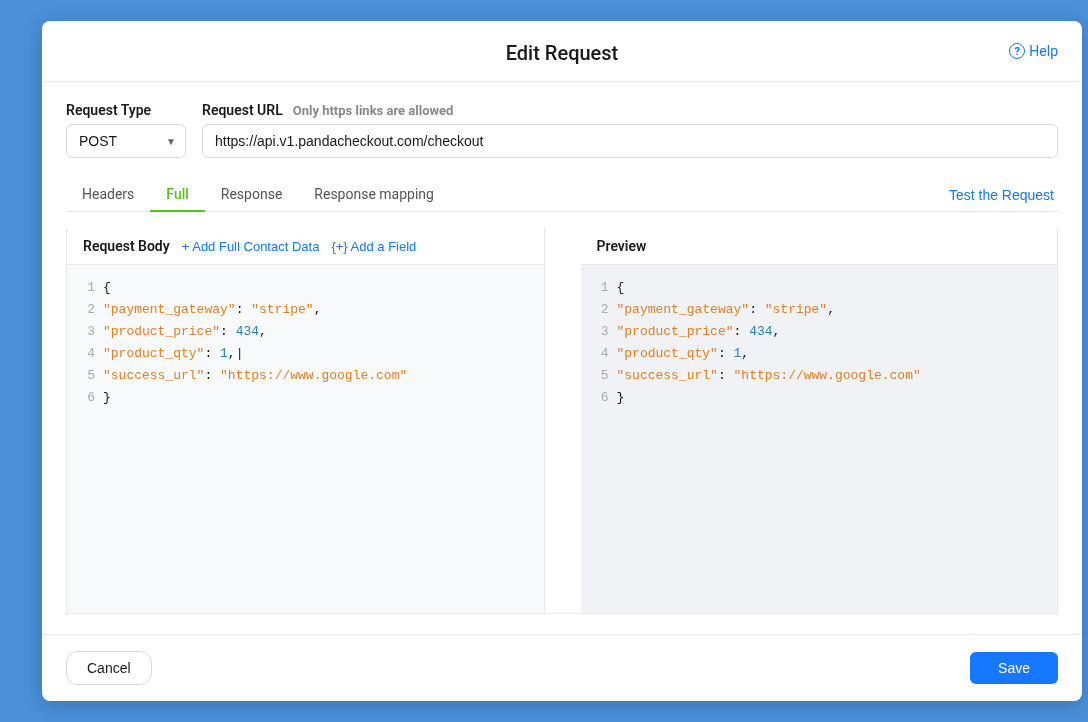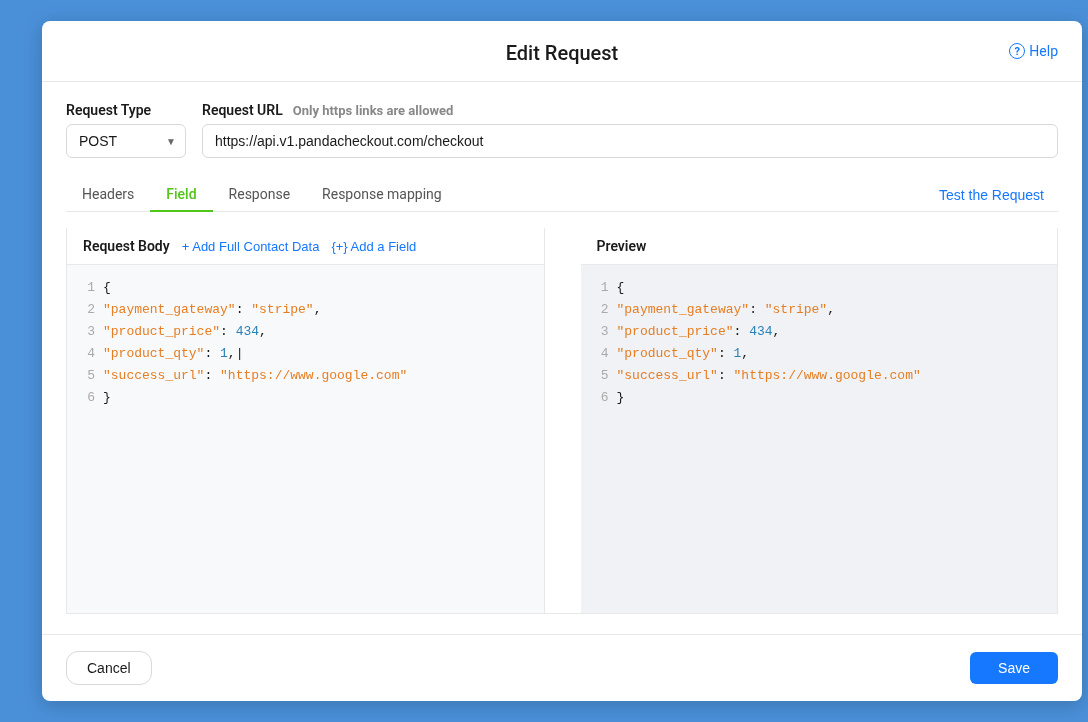--- a/index.html
+++ b/index.html
@@ -184,21 +184,21 @@
     }
 
     .tab.active {
       color: #52c41a;
       border-bottom: 2px solid #52c41a;
       font-weight: 500;
     }
 
     .test-request-btn {
       position: absolute;
-      right: 14px;
+      right: 4px;
       color: #1677ff;
       font-size: 14px;
       cursor: pointer;
       background: none;
       border: none;
       padding: 8px 0;
     }
 
     .editor-area {
       display: flex;
@@ -348,21 +348,21 @@
           <div class="url-label-row">
             <label class="form-label">Request URL</label>
             <span class="url-hint">Only https links are allowed</span>
           </div>
           <input type="text" class="url-input" value="https://api.v1.pandacheckout.com/checkout" style="">
         </div>
       </div>
 
       <div class="tabs">
         <div class="tab">Headers</div>
-        <div class="tab active">Field</div>
+        <div class="tab active">Full</div>
         <div class="tab">Response</div>
         <div class="tab">Response mapping</div>
         <button class="test-request-btn">Test the Request</button>
       </div>
 
       <div class="editor-area">
 
         <div class="editor-pane">
           <div class="editor-header">
             <span class="editor-header-title">Request Body</span>

